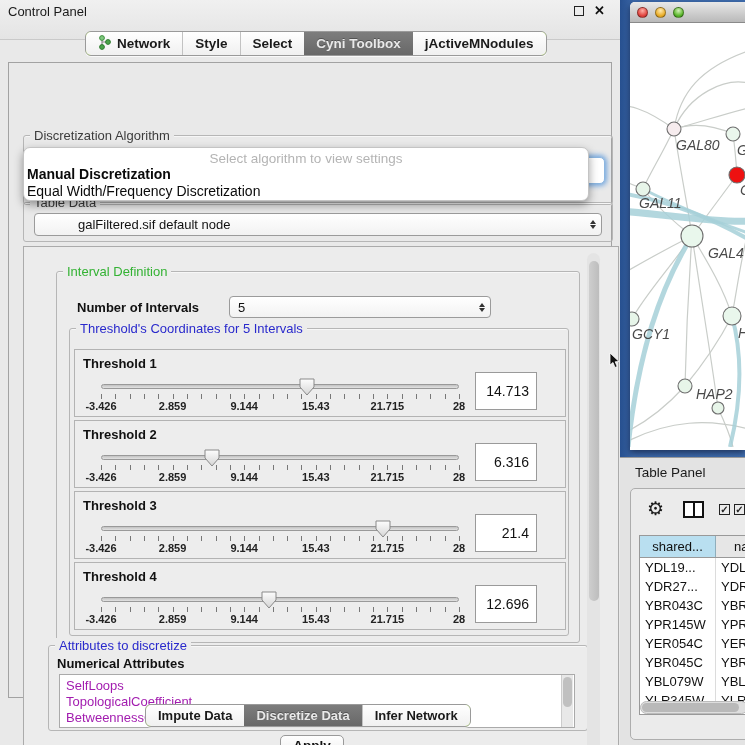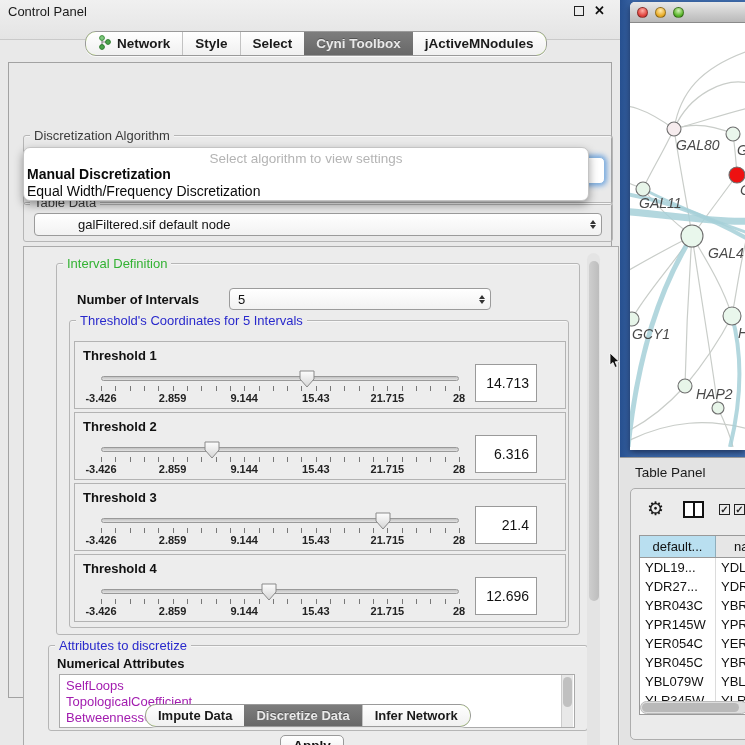--- a/index.html
+++ b/index.html
@@ -7,21 +7,21 @@
   .abs { position:absolute; }
 
   
   #control-panel { left:0; top:0; width:620px; height:745px; background:#e9e9e9; }
   #cp-titlebar { left:0; top:0; width:620px; height:40px; background:linear-gradient(#f0f0f0,#e4e4e4); border-bottom:1px solid #c9c9c9; }
   #cp-title { left:8px; top:4px; font-size:13px; color:#1a1a1a; }
   #cp-float { left:574px; top:6px; width:10px; height:10px; border:1.5px solid #222; }
   #cp-close { left:594px; top:3px; font-size:13px; font-weight:bold; color:#111; }
 
   
-  .seg-bar { display:flex; border:1px solid #9a9a9a; border-radius:11px; background:#bef264; overflow:hidden; box-shadow:0 1px 0 rgba(255,255,255,.7); }
+  .seg-bar { display:flex; border:1px solid #9a9a9a; border-radius:6px; background:#bef264; overflow:hidden; box-shadow:0 1px 0 rgba(255,255,255,.7); }
   .seg { display:flex; align-items:center; justify-content:center; font-size:13.5px; font-weight:bold; color:#1a1a1a; padding:0 12px; height:100%; background:linear-gradient(#ffffff,#f0f0f0); white-space:nowrap; }
   .seg.sep { border-left:1px solid #c2c2c2; }
   .seg.selected { background:linear-gradient(#7d7d7d,#686868); color:#e9e9e9; text-shadow:0 -1px 0 rgba(0,0,0,.3); }
   #top-tabbar { left:85px; top:31px; height:25px; }
   #bottom-tabbar { left:145px; top:704px; height:23px; }
   #bottom-tabbar .seg { font-size:13px; }
 
   #cp-content { left:8px; top:62px; width:604px; height:636px; border:1px solid #a2a2a2; background:#e9e9e9; }
 
   
@@ -45,21 +45,21 @@
   .algo-option.bold { font-weight:bold; }
 
   
   #tabledata-group { left:14px; top:139px; width:590px; height:40px; }
   #tabledata-combo { left:10px; top:10px; width:568px; height:23px;padding-left:43px; }
 
   
   #inner-panel { left:14px; top:183px; width:596px; height:514px; border:1px solid #ababab; background:#ececec; }
   #inner-panel .group-title { background:#ececec; }
 
-  #interval-group { left:32px; top:16px; width:524px; height:372px; }
+  #interval-group { left:32px; top:24px; width:524px; height:372px; }
   #noi-label { left:20px; top:28px; font-size:13px; font-weight:bold; color:#111; }
   #noi-combo { left:172px; top:24px; width:262px; height:22px; }
 
   #thresholds-group { left:12px; top:56px; width:500px; height:308px; }
 
   .threshold-panel { position:absolute; left:4px; width:492px; height:68px; border:1px solid #b3b3b3; background:#ededed; }
   .th-label { position:absolute; left:8px; top:6px; font-size:13px; font-weight:bold; color:#111; }
   .th-track { position:absolute; left:26px; top:34px; width:358px; height:5px; border:1px solid #999; border-radius:3px; background:linear-gradient(#c2c2c2,#e2e2e2); }
   .th-thumb { position:absolute; top:-7px; width:16px; height:18px; margin-left:-8px; }
   .th-ticks { position:absolute; left:26px; top:44px; width:358px; height:6px; }
@@ -490,21 +490,21 @@
     <div id="tp-title" class="abs">Table Panel</div>
     <div id="tp-card" class="abs">
       <div id="tp-gear" class="abs">⚙</div>
       <div id="tp-split" class="abs">
           <i></i>
         </div>
       <div id="tp-check1" class="abs tp-check">✓</div>
       <div id="tp-check2" class="abs tp-check">✓</div>
       <div id="tp-table" class="abs">
         <div class="tp-hrow">
-          <div class="tp-hcell tp-hc1">default...</div>
+          <div class="tp-hcell tp-hc1">shared...</div>
           <div class="tp-hcell tp-hc2">name</div>
         </div>
         <div id="tp-rows">
             <div class="tp-row">
               <div class="tp-cell tp-c1">YDL19...</div>
               <div class="tp-cell tp-c2">YDL19...</div>
             </div>
             <div class="tp-row">
               <div class="tp-cell tp-c1">YDR27...</div>
               <div class="tp-cell tp-c2">YDR27...</div>

